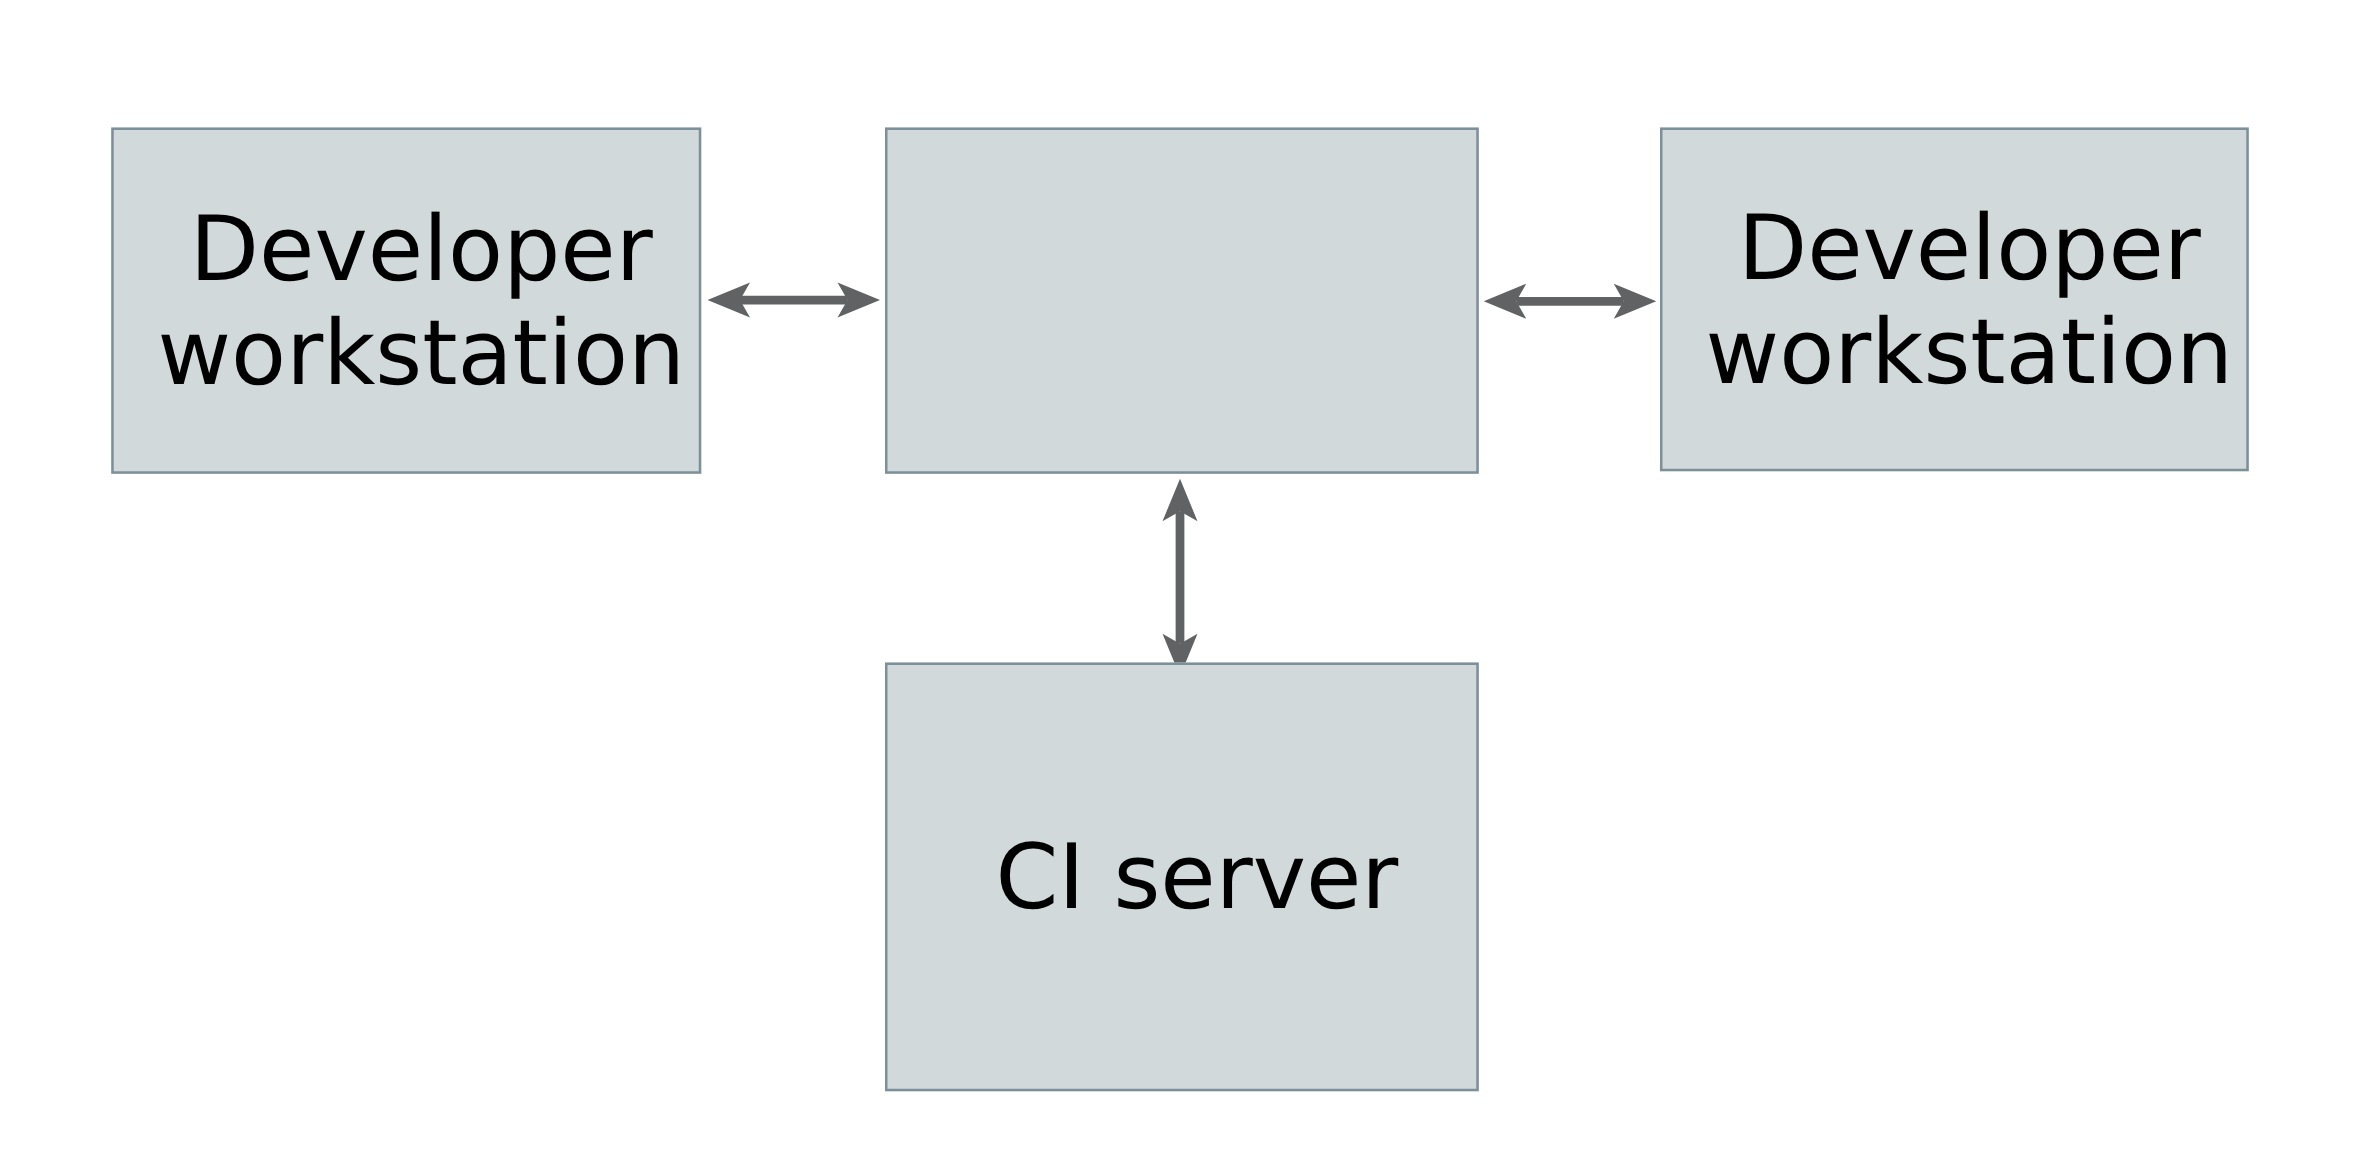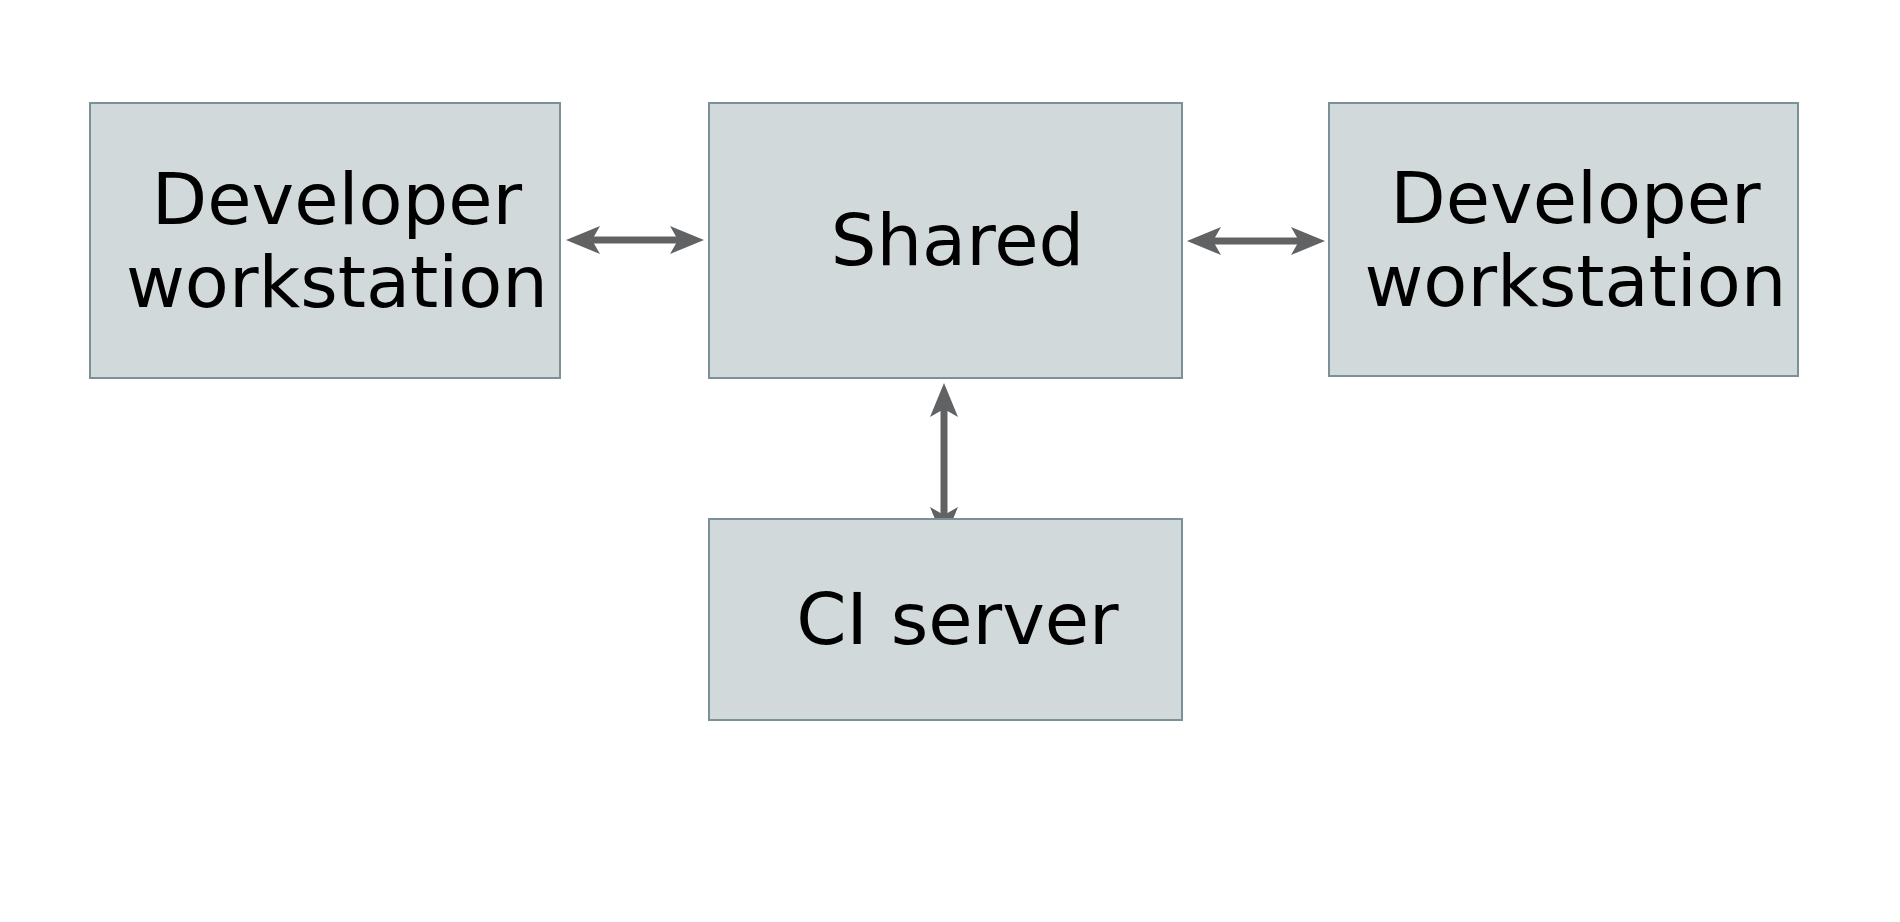--- a/index.html
+++ b/index.html
@@ -54,21 +54,21 @@
     display: block;
     color: var(--text);
     font-size: 72px;
     line-height: 83px;
     white-space: nowrap;
     letter-spacing: 0px;
   }
   #node-dev-left   { left: 89px;   top: 102px; width: 472px; height: 277px; }
   #node-shared     { left: 708px;  top: 102px; width: 475px; height: 277px; }
   #node-dev-right  { left: 1328px; top: 102px; width: 471px; height: 275px; }
-  #node-ci         { left: 708px;  top: 518px; width: 475px; height: 203px; }
+  #node-ci         { left: 708px;  top: 530px; width: 475px; height: 343px; }
 </style>
 </head>
 <body>
 
 <div class="canvas">
 
   <svg class="edges-layer" width="1900" height="922" viewBox="0 0 1900 922" xmlns="http://www.w3.org/2000/svg">
 
     <g>
       <line class="edge-line" x1="592" y1="240" x2="678" y2="240"></line>
@@ -88,21 +88,20 @@
       <polygon class="edge-head" points="944,541 930,507 944,515 958,507"></polygon>
     </g>
   </svg>
 
   <div class="node" id="node-dev-left">
     <span class="label-line">Developer</span>
     <span class="label-line">workstation</span>
   </div>
 
   <div class="node" id="node-shared">
-    <span class="label-line">Shared</span>
   </div>
 
   <div class="node" id="node-dev-right">
     <span class="label-line">Developer</span>
     <span class="label-line">workstation</span>
   </div>
 
   <div class="node" id="node-ci">
     <span class="label-line">CI server</span>
   </div>

